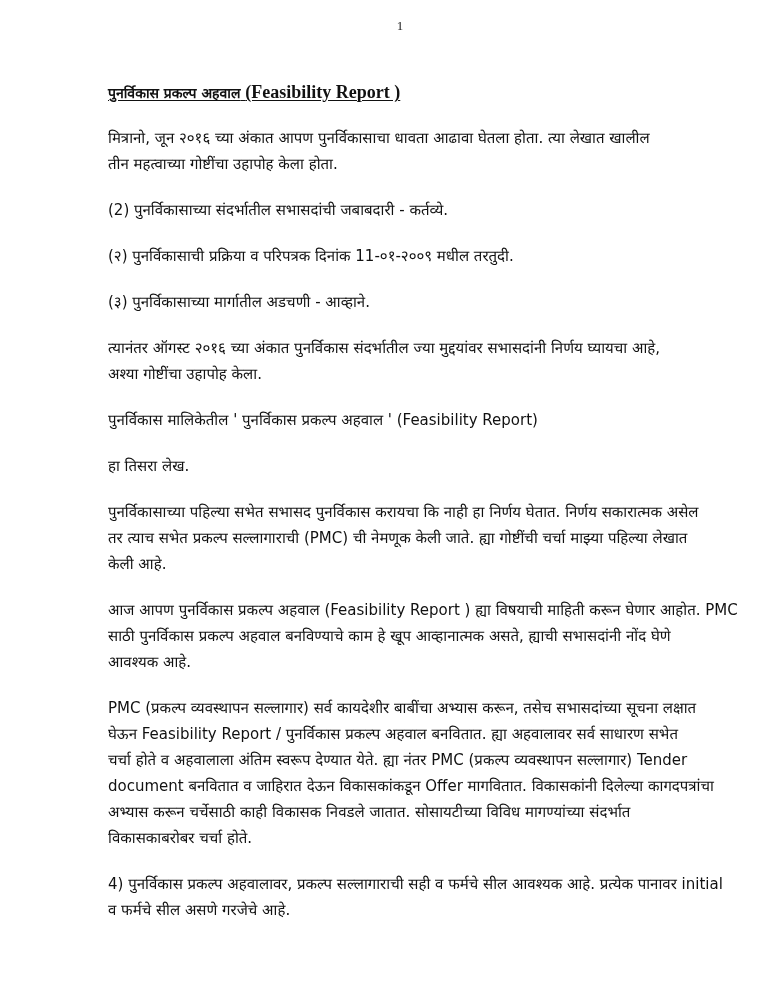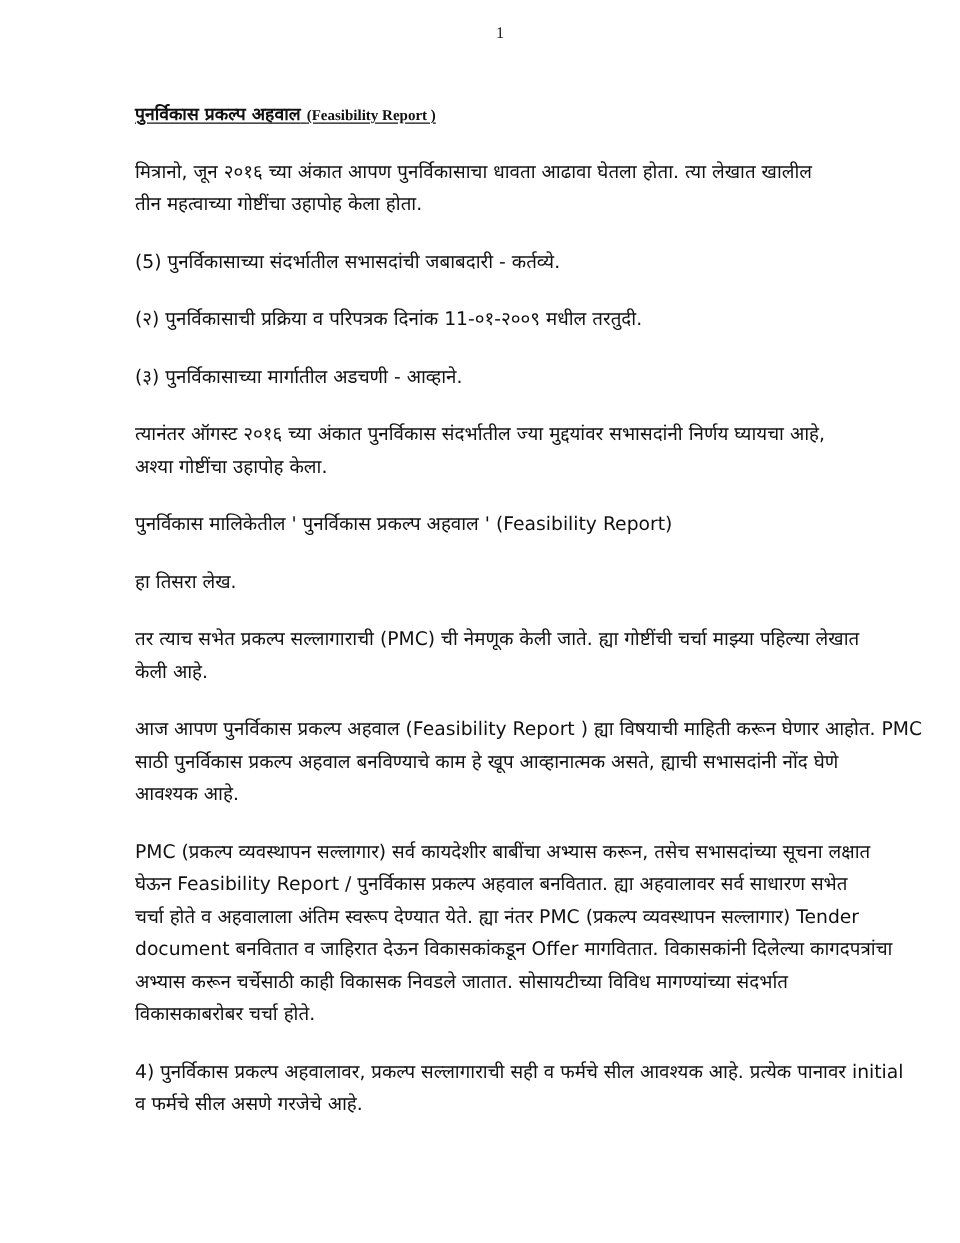--- a/index.html
+++ b/index.html
@@ -42,21 +42,21 @@
       font-weight: bold;
       text-decoration: underline;
       text-underline-offset: 2px;
       margin: 0 0 20px 0;
       line-height: 24px;
       white-space: nowrap;
     }
     .heading .latin, .para .latin {
       font-family: "Liberation Serif", serif;
     }
-    .heading .latin { font-size: 12px; }
+    .heading .latin { font-size: 18px; }
     .para {
       font-size: 15px;
       line-height: 26px;
       margin: 0 0 20px 0;
     }
     .para .line {
       display: block;
       white-space: nowrap;
     }
     .latin {
@@ -75,21 +75,21 @@
       <span>पुनर्विकास प्रकल्प अहवाल</span>
       <span class="latin">(Feasibility Report )</span>
     </div>
 
     <div class="para">
       <span class="line">मित्रानो, जून २०१६ च्या अंकात आपण पुनर्विकासाचा धावता आढावा घेतला होता. त्या लेखात खालील</span>
       <span class="line">तीन महत्वाच्या गोष्टींचा उहापोह केला होता.</span>
     </div>
 
     <div class="para">
-      <span class="line">(5) पुनर्विकासाच्या संदर्भातील सभासदांची  जबाबदारी - कर्तव्ये.</span>
+      <span class="line">(2) पुनर्विकासाच्या संदर्भातील सभासदांची  जबाबदारी - कर्तव्ये.</span>
     </div>
 
     <div class="para">
       <span class="line">(२) पुनर्विकासाची प्रक्रिया  व परिपत्रक दिनांक 11-०१-२००९ मधील तरतुदी.</span>
     </div>
 
     <div class="para">
       <span class="line">(३) पुनर्विकासाच्या मार्गातील अडचणी - आव्हाने.</span>
     </div>
 
@@ -100,20 +100,21 @@
 
     <div class="para">
       <span class="line">पुनर्विकास मालिकेतील ' पुनर्विकास प्रकल्प अहवाल ' (Feasibility Report)</span>
     </div>
 
     <div class="para">
       <span class="line">हा तिसरा लेख.</span>
     </div>
 
     <div class="para">
+      <span class="line">पुनर्विकासाच्या पहिल्या सभेत सभासद पुनर्विकास करायचा  कि नाही हा निर्णय घेतात. निर्णय सकारात्मक असेल</span>
       <span class="line">तर त्याच सभेत प्रकल्प सल्लागाराची (PMC) ची नेमणूक केली जाते. ह्या गोष्टींची चर्चा माझ्या पहिल्या लेखात</span>
       <span class="line">केली आहे.</span>
     </div>
 
     <div class="para">
       <span class="line">आज आपण पुनर्विकास प्रकल्प अहवाल (Feasibility Report ) ह्या विषयाची माहिती करून घेणार आहोत. PMC</span>
       <span class="line">साठी पुनर्विकास प्रकल्प अहवाल बनविण्याचे काम हे खूप आव्हानात्मक असते, ह्याची सभासदांनी नोंद घेणे</span>
       <span class="line">आवश्यक आहे.</span>
     </div>
 

